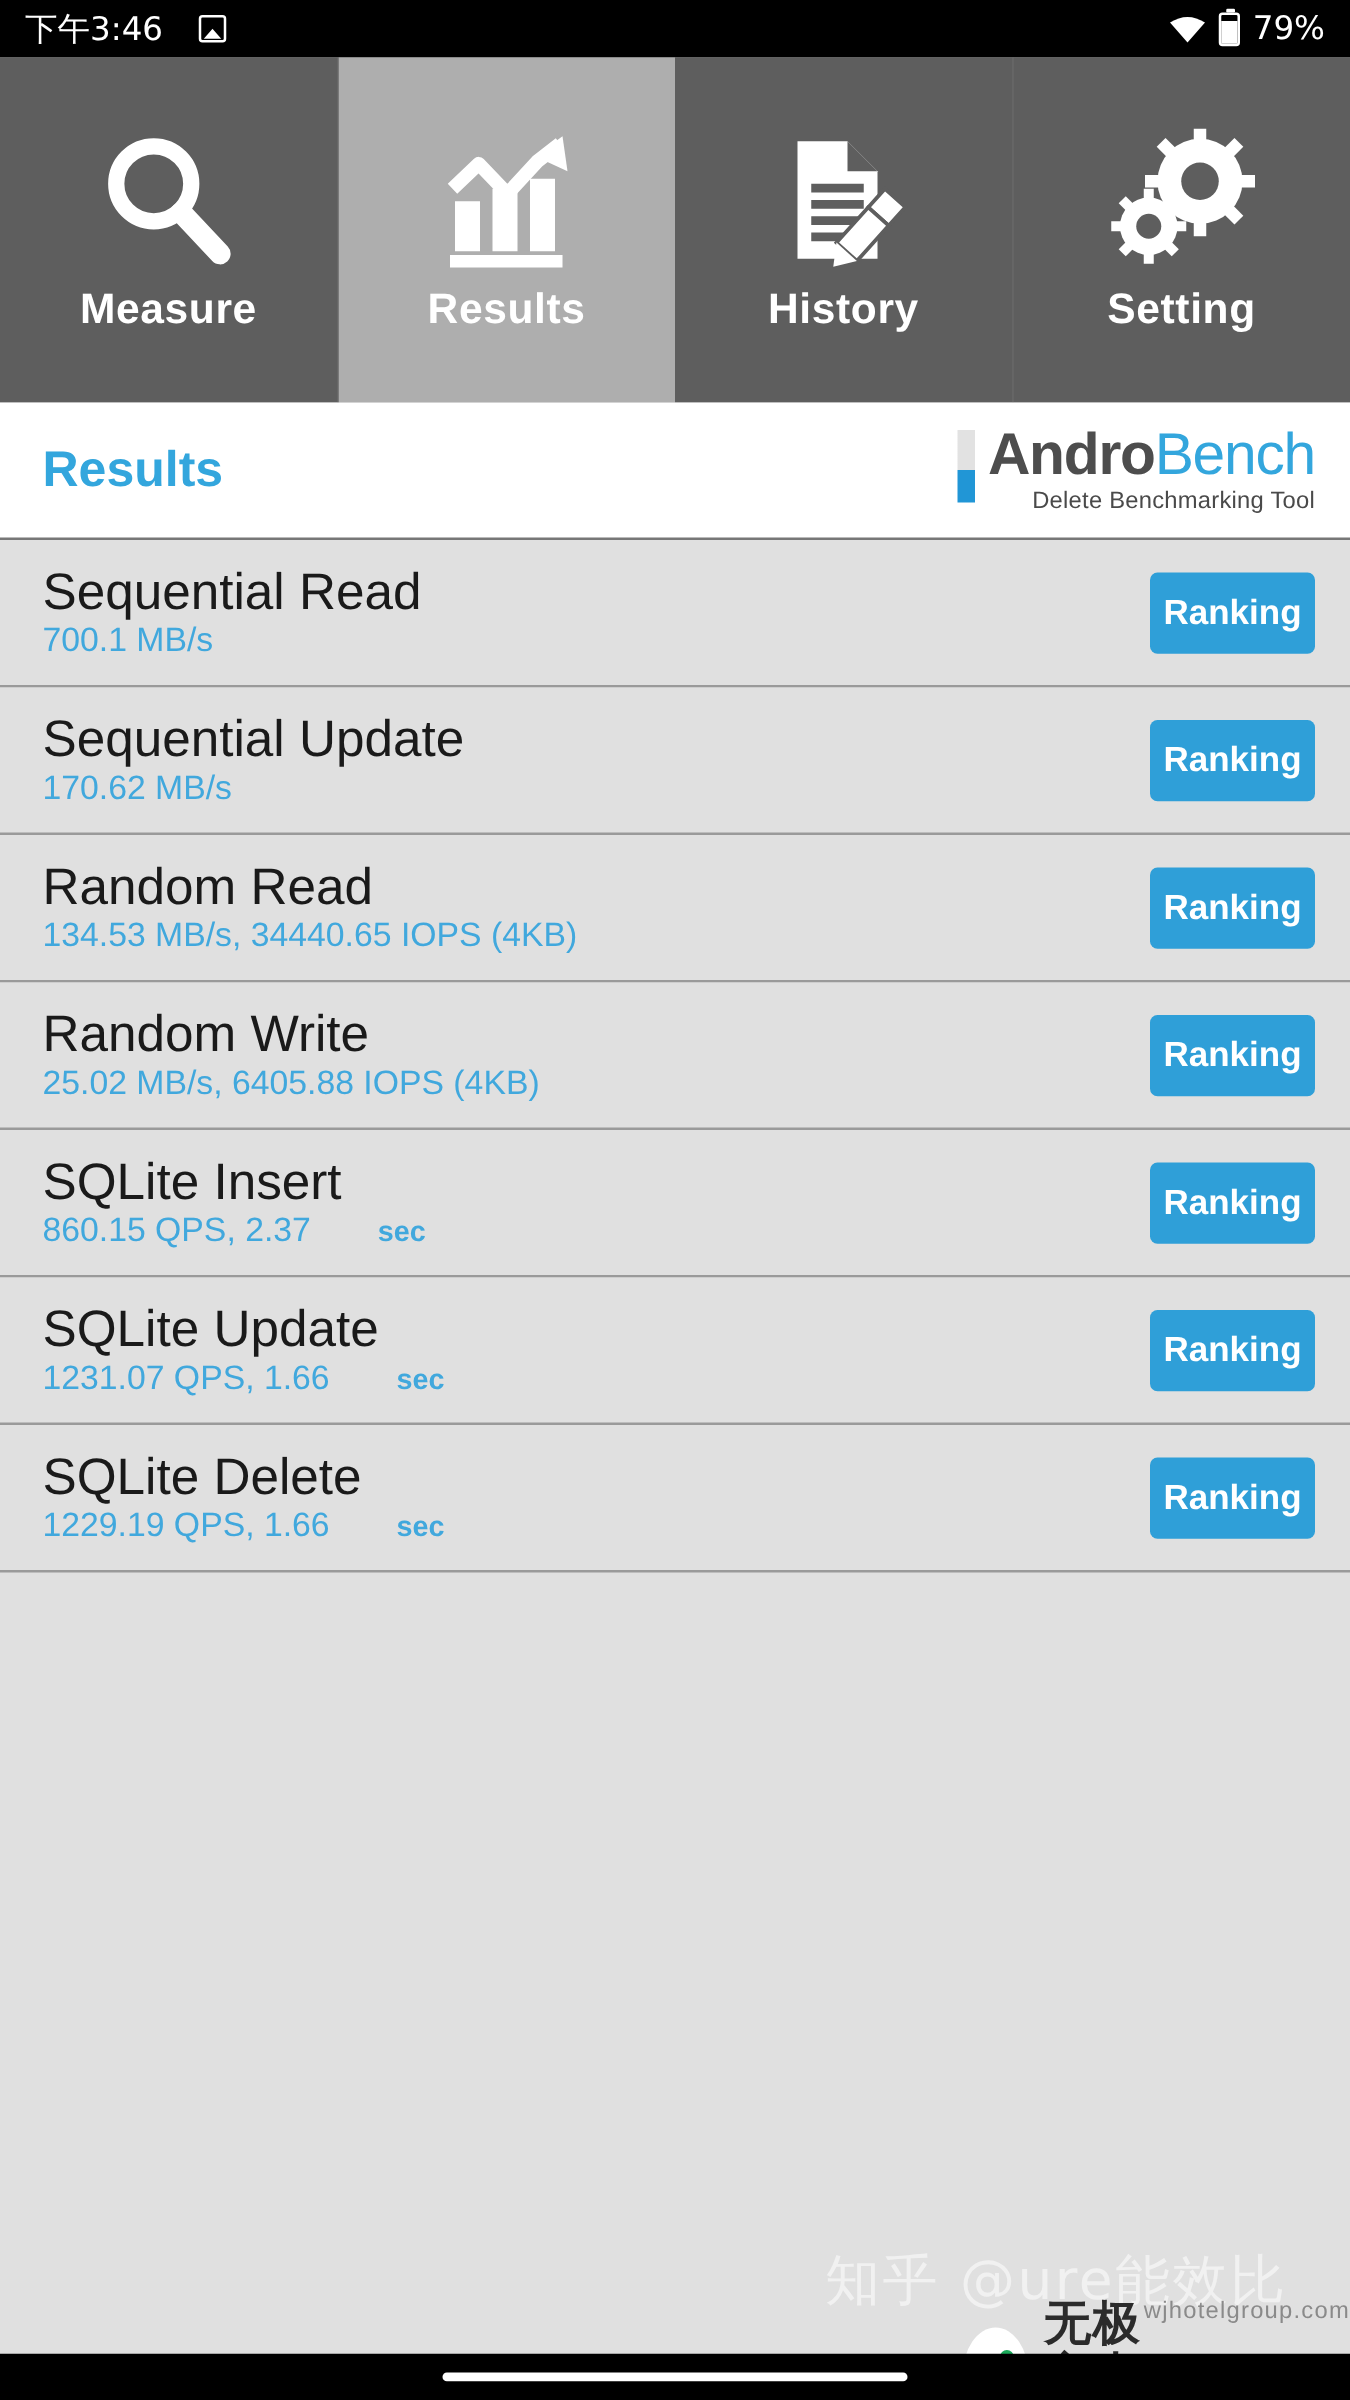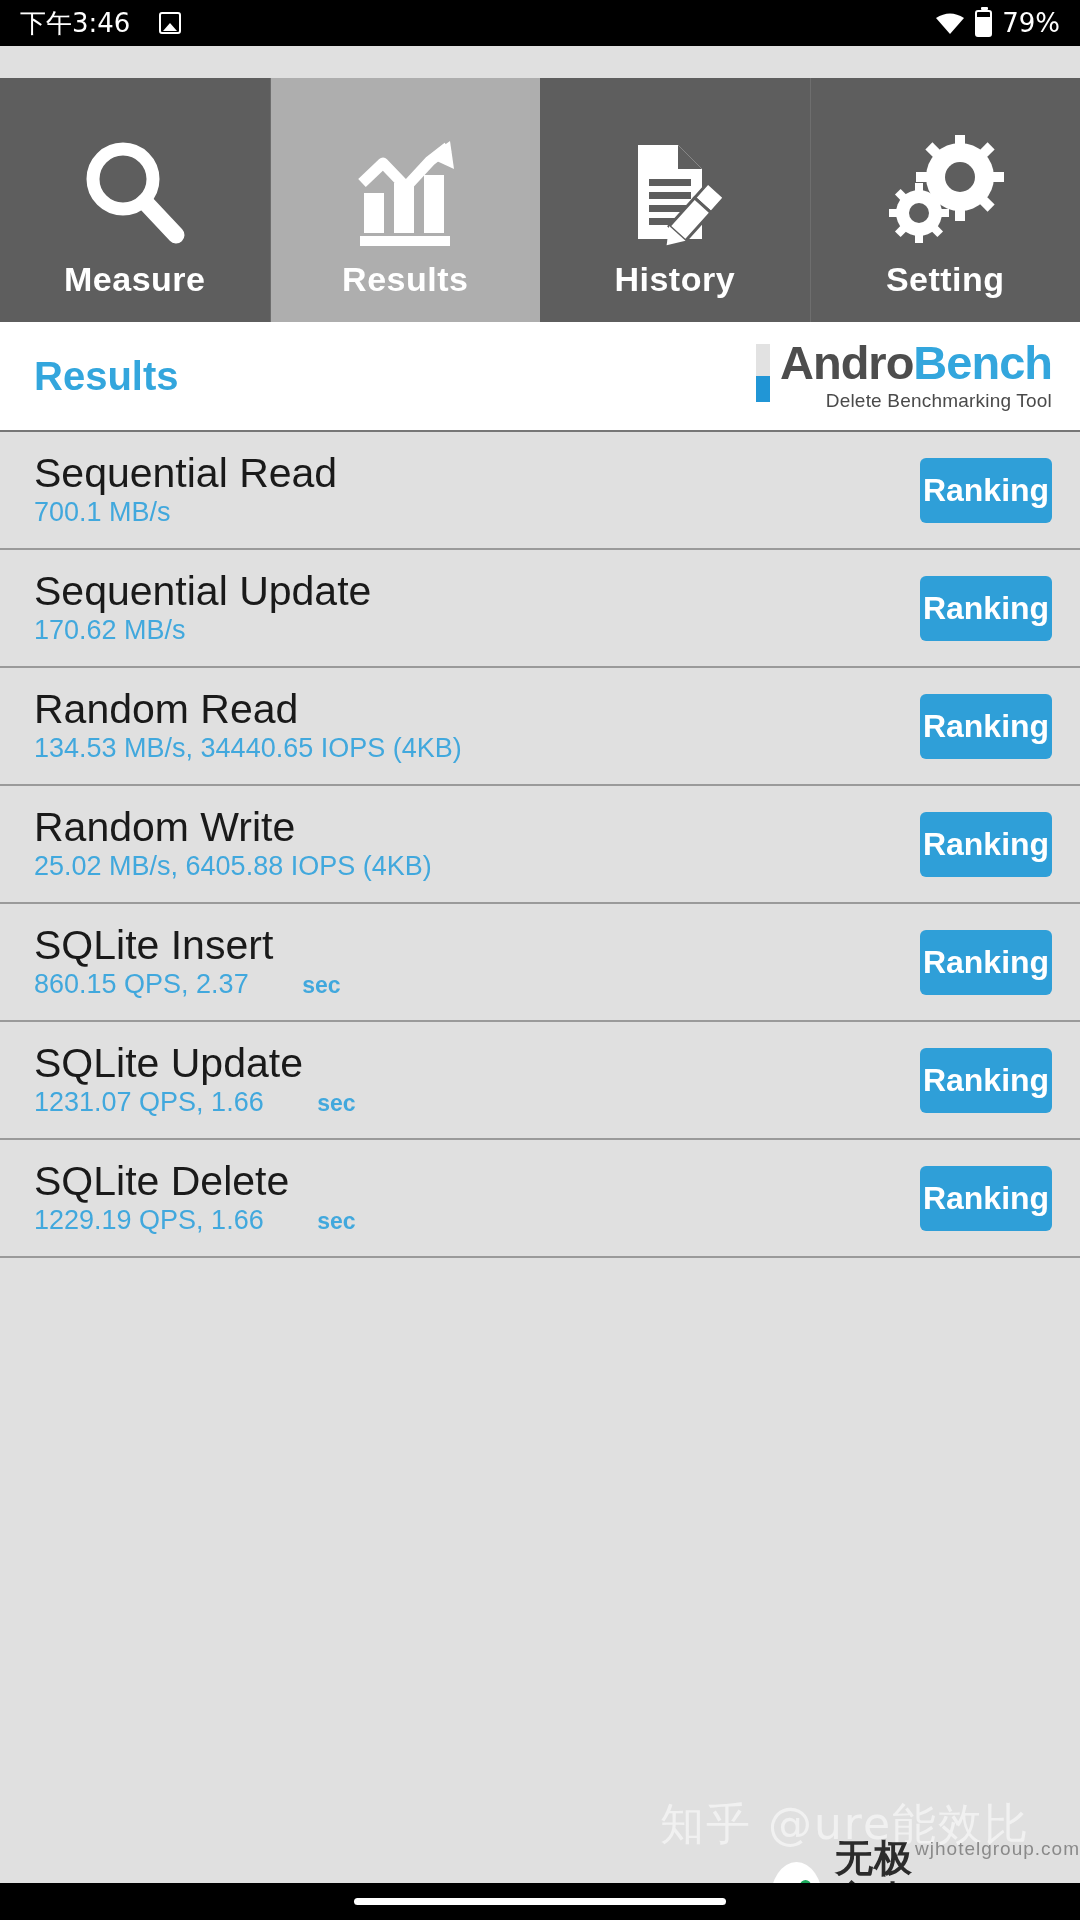--- a/index.html
+++ b/index.html
@@ -41,21 +41,21 @@
     position:relative; background:linear-gradient(to top,#fff 79%, transparent 79%);
   }
   .batt::before {
     content:""; position:absolute; top:-5px; left:4px;
     width:7px; height:3px; background:#fff; border-radius:1px;
   }
 
   
   .tabbar {
     position:absolute; top:46px; left:0; width:1080px; height:276px;
-    display:flex; background:#5e5e5e;margin-top:32px;
+    display:flex; background:#5e5e5e;
   }
   .tab {
     flex:1; display:flex; flex-direction:column;
     align-items:center; justify-content:center;
     background:#5e5e5e; position:relative; gap:6px;
     border-right:1px solid #6e6e6e;
   }
   .tab:last-child { border-right:none; }
   .tab.active { background:#aeaeae; border-right:none; }
   .tab .ticon { height:120px; display:flex; align-items:center; justify-content:center; }
@@ -77,21 +77,21 @@
     font-family:"Liberation Sans", sans-serif;
   }
   .brand { display:flex; align-items:flex-start; gap:10px; }
   .brand-bar {
     width:14px; height:58px; margin-top:4px;
     background:linear-gradient(to bottom,#e2e2e2 0%,#e2e2e2 55%,#2196d6 55%,#2196d6 100%);
   }
   .brand-text { display:flex; flex-direction:column; align-items:flex-end; }
   .brand-name { font-size:47px; font-weight:bold; line-height:0.98; letter-spacing:-1px; }
   .brand-name .b1 { color:#4d4d4d; }
-  .brand-name .b2 { color:#33a6dd; font-weight:bold; }
+  .brand-name .b2 { color:#33a6dd; font-weight:normal; }
   .brand-tag { font-size:19px; color:#4a4a4a; margin-top:3px; letter-spacing:0.2px; }
 
   
   .list { position:absolute; top:432px; left:0; width:1080px; }
   .row {
     position:relative; height:118px; background:#e0e0e0;
     border-bottom:2px solid #9a9a9a;
     display:flex; align-items:center; justify-content:space-between;
     padding:0 28px 0 34px;
   }
@@ -100,21 +100,21 @@
     font-size:41px; color:#1a1a1a; font-weight:normal;
     font-family:"Liberation Sans", sans-serif; line-height:1.05;
   }
   .row-value {
     font-size:27px; color:#41a8dd;
     font-family:"Liberation Sans", sans-serif; line-height:1.1;
   }
   .row-value .unit-sm { font-size:23px; font-weight:bold;margin-left:46px; }
   .rank-btn {
     background:#2f9fd8; color:#fff; border:none; border-radius:6px;
-    width:132px; height:65px; font-size:32px; font-weight:bold;
+    width:132px; height:65px; font-size:28px; font-weight:bold;
     font-family:"Liberation Sans", sans-serif; cursor:pointer;
     display:flex; align-items:center; justify-content:center;
   }
 
   
   .zhihu-wm {
     position:absolute; left:660px; top:1795px;
     font-size:44px; color:#ffffff; opacity:0.55;
     font-family:"DejaVu Sans", sans-serif; letter-spacing:2px;
     white-space:nowrap; pointer-events:none;

